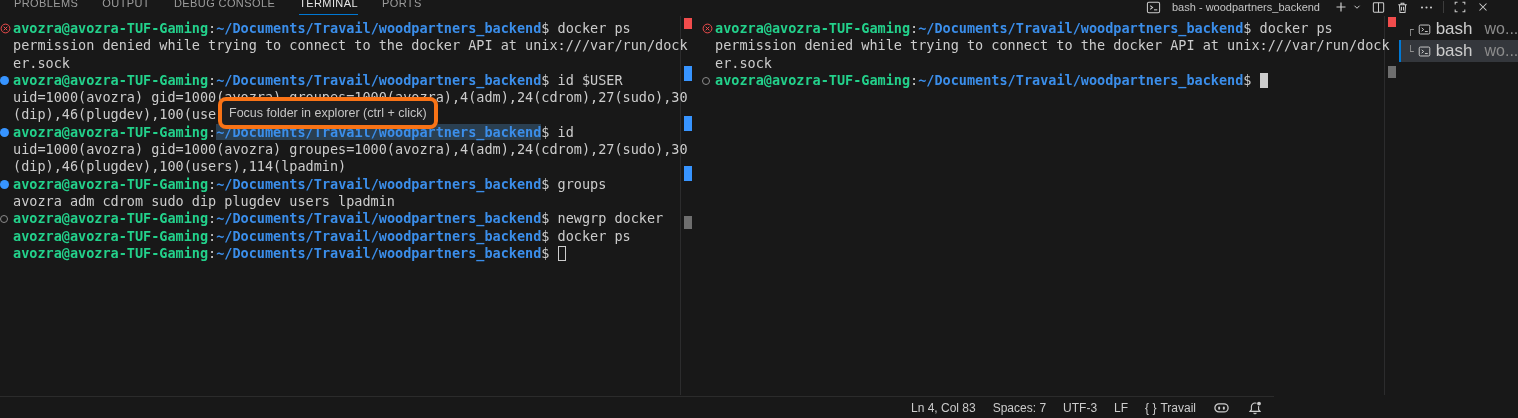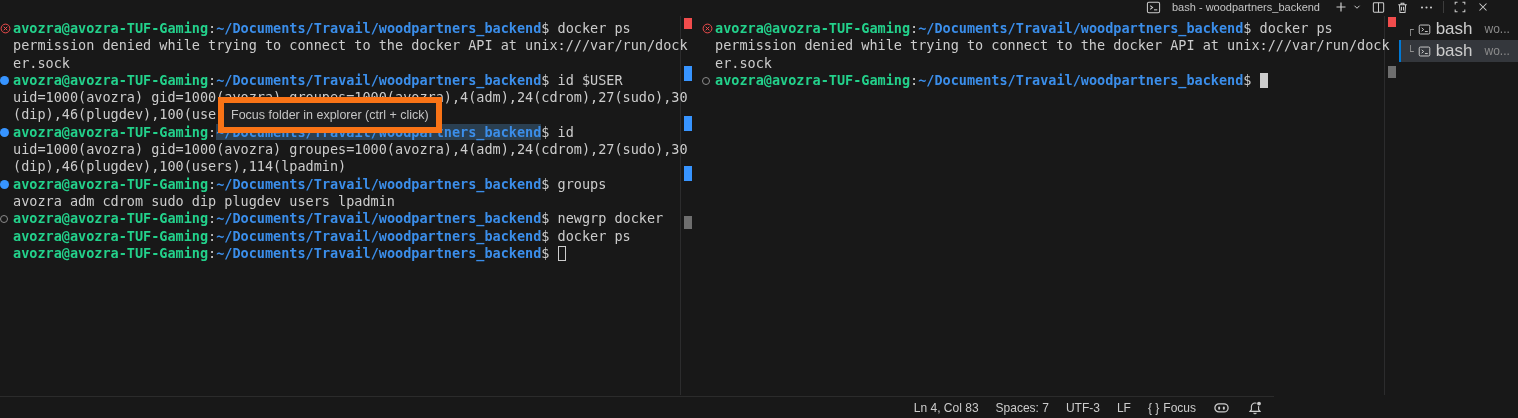--- a/index.html
+++ b/index.html
@@ -55,48 +55,55 @@
   #ruler-left { left:684px; }
   #ruler-right { left:1388px; }
   .ruler-marker { position:absolute; left:0; width:8px; }
   .m-error   { background:#f14c4c; }
   .m-ok      { background:#3794ff; }
   .m-default { background:#6e6e6e; }
 
   
   .tooltip {
     position:absolute; left:218px; top:97px; z-index:6; white-space:nowrap;
-    background:#1f1f20; border:6px solid #f97316; border-radius:0;
+    background:#1f1f20; border:4px solid #f97316; border-radius:8px;
     color:#c5c5c5; font-size:12.5px; line-height:18px; padding:3px 7px;
   }
 
   
   .tablist { position:absolute; left:1399px; top:18px; width:119px; z-index:4; }
   .tabrow { position:relative; height:22px; display:flex; align-items:center; padding-left:8px; cursor:pointer; }
   .tabrow.selected { background:#34373c; }
   .tabrow.selected::before { content:""; position:absolute; left:0; top:0; bottom:0; width:2px; background:#0078d4; }
   .tree { font-family:"DejaVu Sans Mono", monospace; font-size:11px; color:#8f8f8f; margin-right:4px; }
   .tabicon { display:flex; margin-right:5px; }
   .tabname { font-size:17px; color:#cccccc; }
-  .tabdetail { font-size:12px; color:#8c8c8c; margin-left:12px; }
+  .tabdetail { font-size:16px; color:#8c8c8c; margin-left:12px; }
 
   
   .status-bar {
     position:absolute; left:0; top:396px; width:1274px; height:22px;
     background:#181818; border-top:1px solid #2b2b2b;
     display:flex; align-items:center; justify-content:flex-end; gap:17px;
     padding-right:11px; color:#cccccc; font-size:12px;
   }
   .sb-item { display:flex; align-items:center; gap:4px; white-space:nowrap; cursor:pointer; }
   .sb-item svg { display:block; }
 </style>
 </head>
 <body>
 
 <div class="panel-header">
+  <div class="panel-tabs" id="panel-tabs">
+      <div class="panel-tab">PROBLEMS</div>
+      <div class="panel-tab">OUTPUT</div>
+      <div class="panel-tab">DEBUG CONSOLE</div>
+      <div class="panel-tab active">TERMINAL</div>
+      <div class="panel-tab">PORTS</div>
+    </div>
 
   <div class="panel-right">
     <span class="icon-btn">
       <svg width="15" height="15" viewBox="0 0 16 16" fill="none" stroke="#cccccc" stroke-width="1.1">
         <rect x="1.5" y="2.5" width="13" height="11" rx="1.5"></rect>
           <path d="M4.5 6l2.5 2-2.5 2"></path>
           <path d="M8.5 10.5h3.5"></path>
       </svg>
     </span>
     <span class="panel-title">bash - woodpartners_backend</span>
@@ -195,21 +202,21 @@
     </div>
   </div>
 
 <div class="status-bar">
   <span class="sb-item">Ln 4, Col 83</span>
   <span class="sb-item">Spaces: 7</span>
   <span class="sb-item">UTF-3</span>
   <span class="sb-item">LF</span>
   <span class="sb-item">
     <span>{ }</span>
-    <span>Focus</span>
+    <span>Travail</span>
   </span>
   <span class="sb-item">
     <svg width="17" height="17" viewBox="0 0 16 16" fill="none" stroke="#cccccc" stroke-width="1.2">
       <rect x="1.8" y="4.6" width="12.4" height="7.6" rx="3.8"></rect>
       <rect x="4.9" y="7" width="1.8" height="3" rx="0.9" fill="#cccccc" stroke="none"></rect>
       <rect x="9.3" y="7" width="1.8" height="3" rx="0.9" fill="#cccccc" stroke="none"></rect>
     </svg>
   </span>
   <span class="sb-item">
     <svg width="16" height="16" viewBox="0 0 16 16" fill="none" stroke="#cccccc" stroke-width="1.1">

